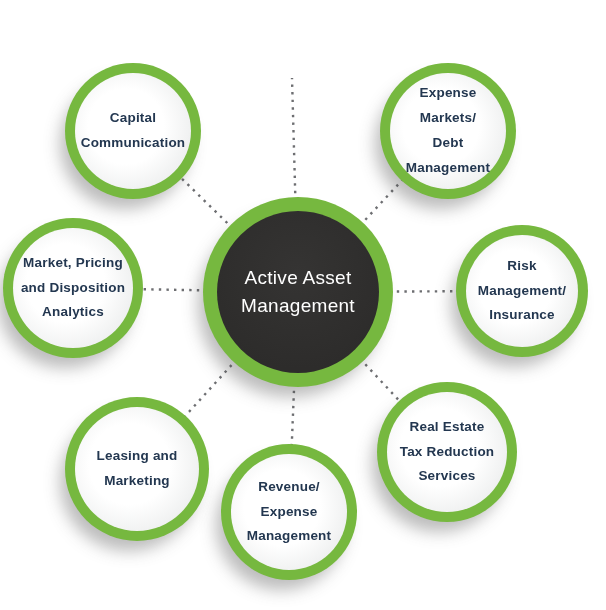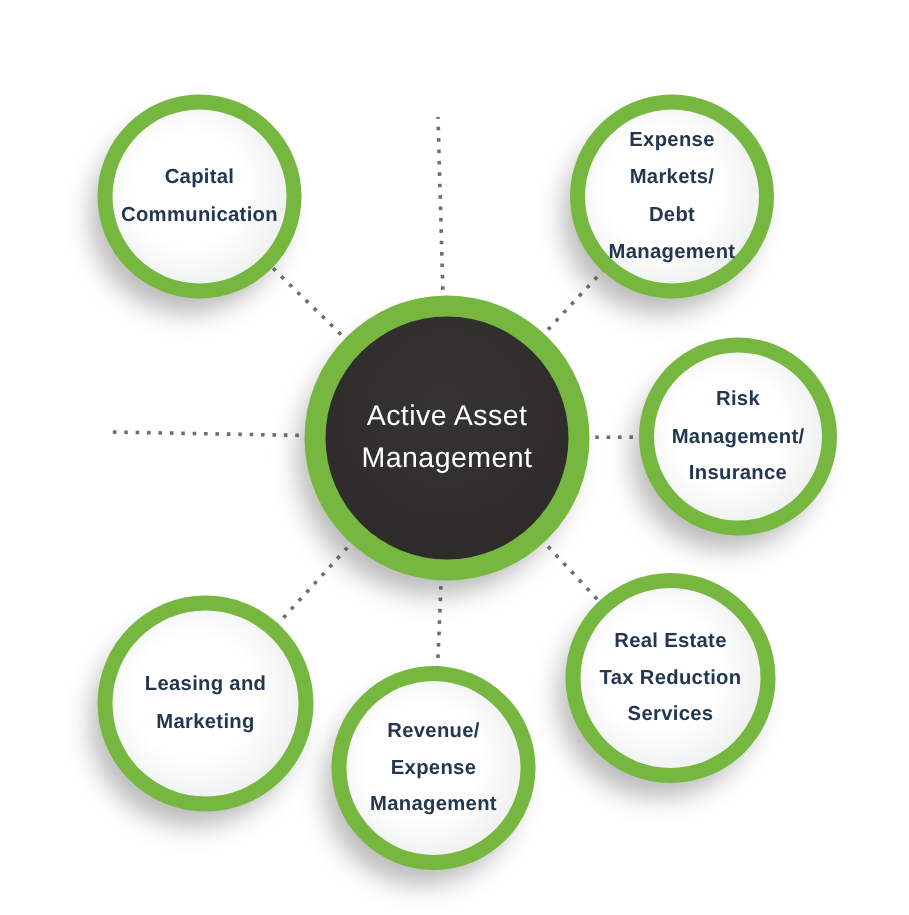--- a/index.html
+++ b/index.html
@@ -61,21 +61,21 @@
     font-size: 19px;
     font-weight: 400;
     line-height: 1.45;
     letter-spacing: 0.3px;
     color: #ffffff;
   }
   
   .pos-hub          { left: 203px; top: 197px; width: 190px; height: 190px; }
   .pos-top          { left: 225px; top:  11px; width: 134px; height: 134px; }
   .pos-top-right    { left: 380px; top:  63px; width: 136px; height: 136px; }
-  .pos-right        { left: 426px; top: 225px; width: 132px; height: 132px; justify-content: center; }
+  .pos-right        { left: 456px; top: 225px; width: 132px; height: 132px; justify-content: center; }
   .pos-bottom-right { left: 377px; top: 382px; width: 140px; height: 140px; }
   .pos-bottom       { left: 221px; top: 444px; width: 136px; height: 136px; justify-content: flex-end; }
   .pos-bottom-left  { left:  65px; top: 397px; width: 144px; height: 144px; }
   .pos-left         { left:   3px; top: 218px; width: 140px; height: 140px; }
   .pos-top-left     { left:  65px; top:  63px; width: 136px; height: 136px; }
 </style>
 </head>
 <body>
 
 <div class="canvas">
@@ -130,20 +130,27 @@
     </div>
   </div>
 
   <div class="node satellite pos-bottom-left">
     <div class="inner">
       <span class="label">Leasing and
 Marketing</span>
     </div>
   </div>
 
+  <div class="node satellite pos-left">
+    <div class="inner">
+      <span class="label">Market, Pricing
+and Disposition
+Analytics</span>
+    </div>
+  </div>
 
   <div class="node satellite pos-top-left">
     <div class="inner">
       <span class="label">Capital
 Communication</span>
     </div>
   </div>
 
 </div>
 

